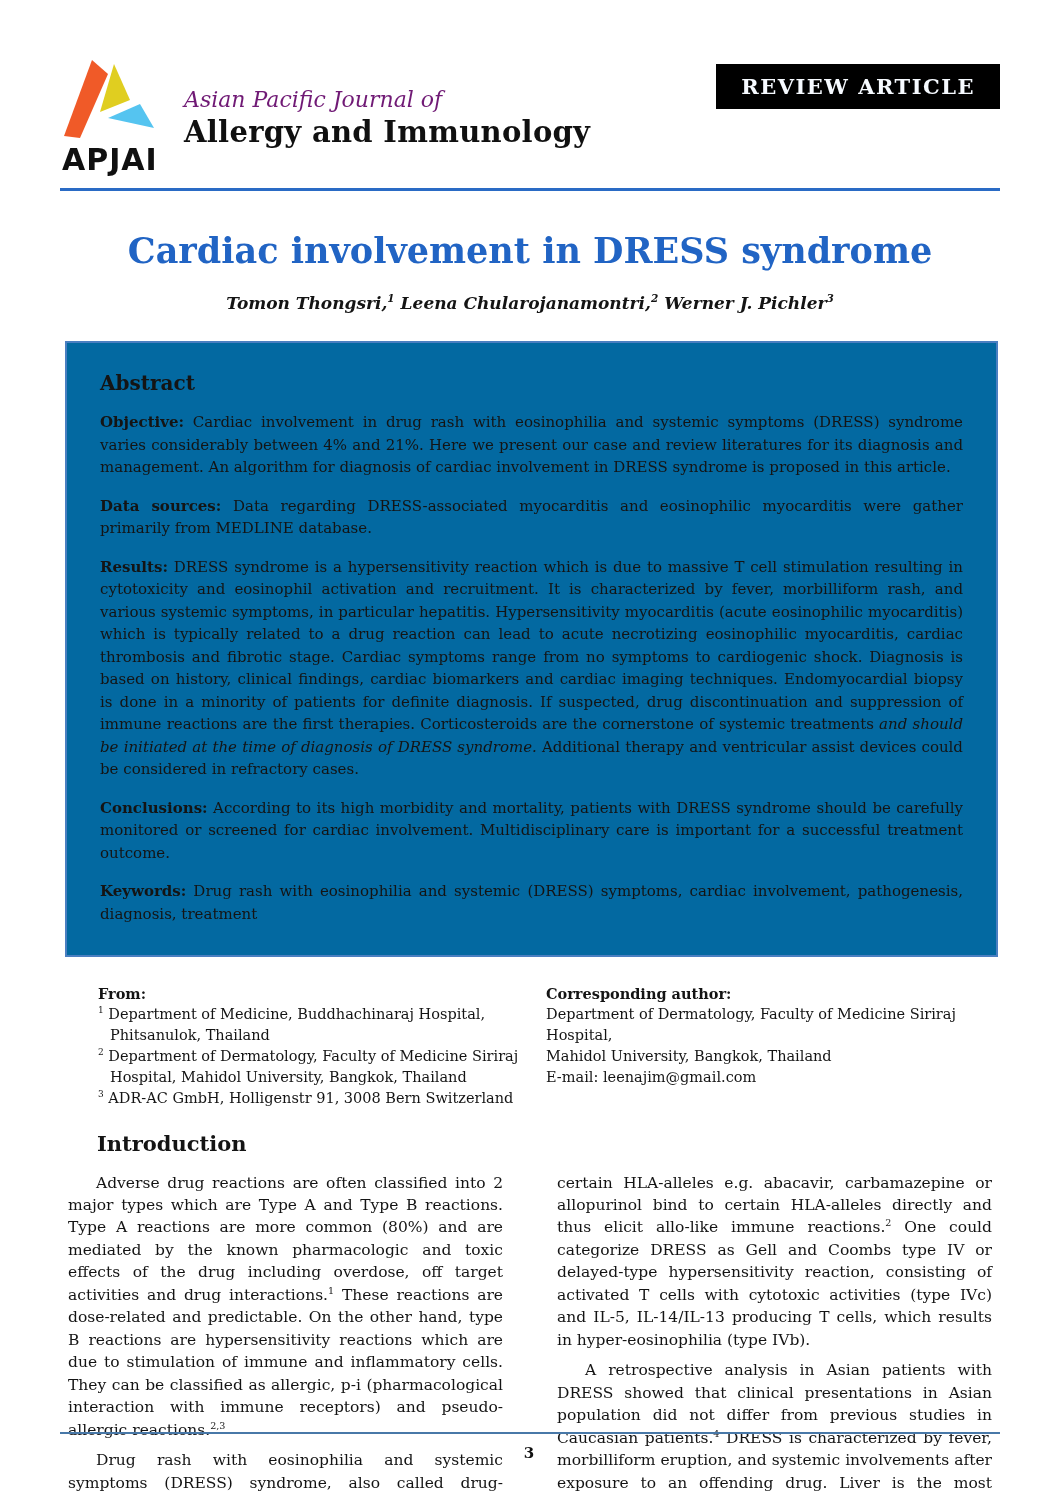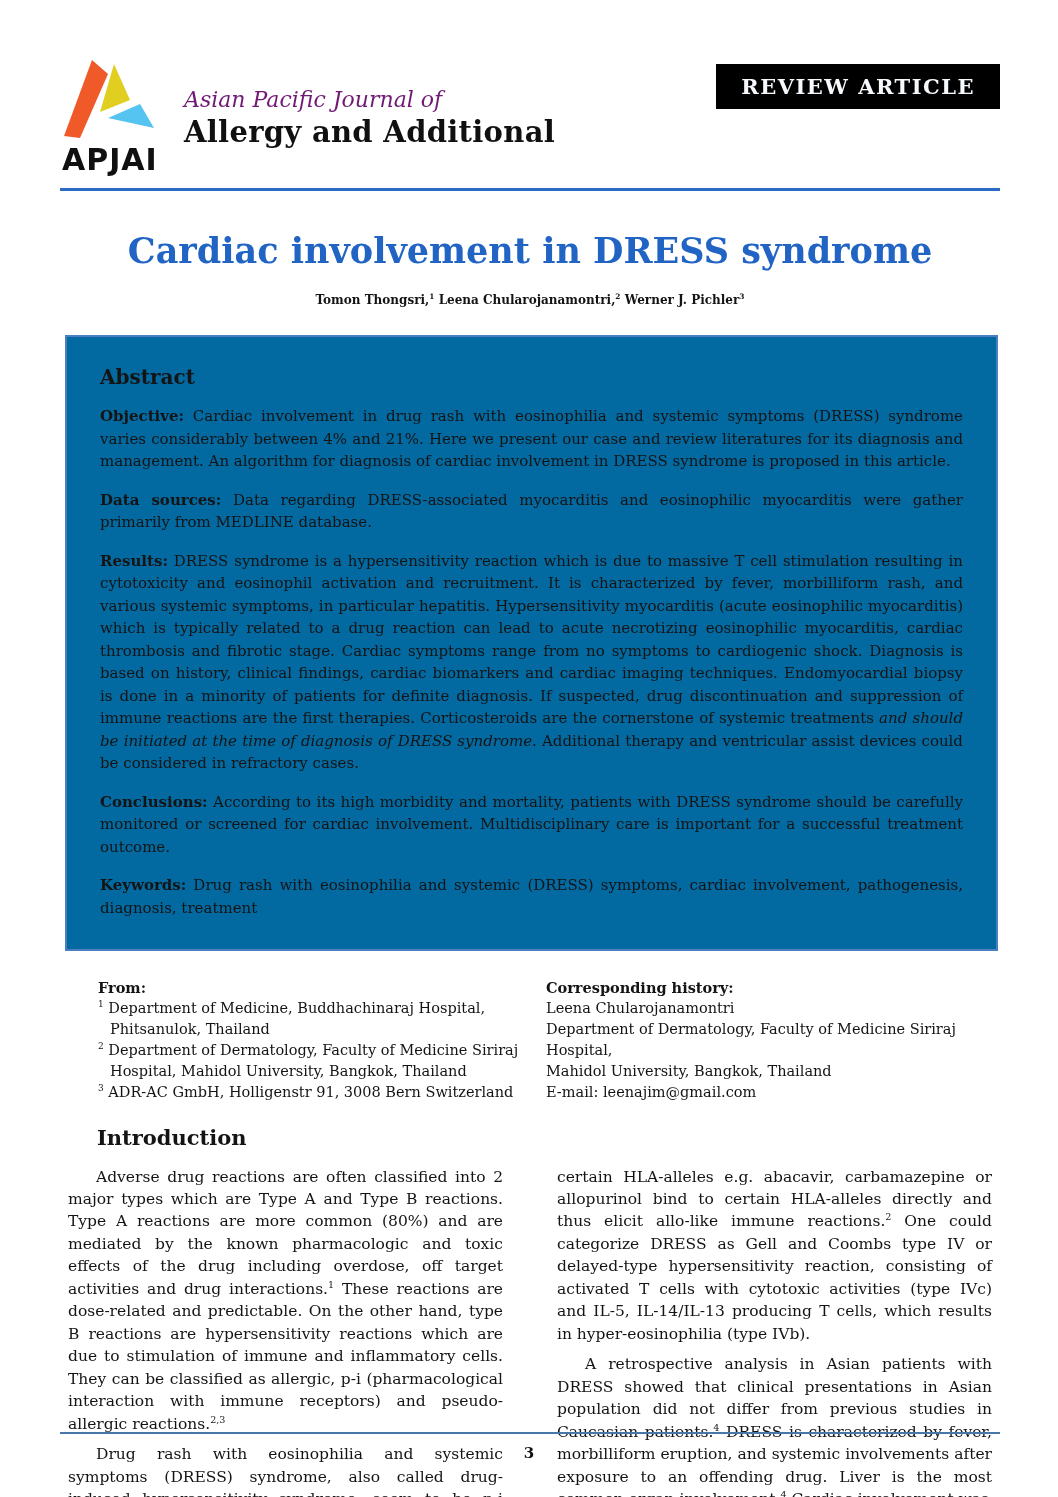--- a/index.html
+++ b/index.html
@@ -30,21 +30,21 @@
   .badge{
     position:absolute;right:0;top:6px;
     background:#000000;color:#F6FAFF;
     font-size:21px;font-weight:700;letter-spacing:1.5px;
     padding:10px 25px;
   }
   .header-rule{height:3px;background:#2A6BC5;}
 
   
   .title{margin-top:40px;text-align:center;font-size:35px;font-weight:700;color:#2164C4;line-height:1.15;}
-  .authors{margin-top:22px;text-align:center;font-weight:600;font-size:12px;color:#141414;}
+  .authors{margin-top:22px;text-align:center;font-style:italic;font-weight:600;font-size:17px;color:#141414;}
 
   
   .abstract-box{
     margin:28px 0 0 5px;width:933px;box-sizing:border-box;
     background:#0369a1;border:2px solid #4A7FC1;
     padding:28px 33px 30px 33px;
   }
   .abstract-heading{font-size:20px;font-weight:700;margin:0;}
   .abstract-box p{margin:16px 0 0 0;font-size:15px;line-height:1.5;text-align:justify;}
   .lead{font-weight:700;}
@@ -79,21 +79,21 @@
     <div class="logo">
       <svg width="104" height="84" viewBox="0 0 104 84" aria-hidden="true">
         <polygon points="2,78 30,2 46,16 18,80" fill="#F05A28"></polygon>
         <polygon points="52,6 68,42 38,54" fill="#E0CE20"></polygon>
         <polygon points="46,60 78,46 92,70" fill="#55C4F0"></polygon>
       </svg>
       <div class="logo-wordmark">APJAI</div>
     </div>
     <div class="journal-name">
       <div class="jn1">Asian Pacific Journal of</div>
-      <div class="jn2">Allergy and Additional</div>
+      <div class="jn2">Allergy and Immunology</div>
     </div>
     <div class="badge">REVIEW ARTICLE</div>
   </div>
   <div class="header-rule"></div>
 
   <div class="title">Cardiac involvement in DRESS syndrome</div>
   <div class="authors"><span>Tomon Thongsri,</span><sup>1</sup><span> Leena Chularojanamontri,</span><sup>2</sup><span> Werner J. Pichler</span><sup>3</sup></div>
 
   <div class="abstract-box">
     <div class="abstract-heading">Abstract</div>
@@ -105,22 +105,21 @@
   </div>
 
   <div class="info-row">
     <div class="from-block">
       <div class="info-label">From:</div>
       <div class="affil"><sup>1</sup><span> Department of Medicine, Buddhachinaraj Hospital, Phitsanulok, Thailand</span></div>
       <div class="affil"><sup>2</sup><span> Department of Dermatology, Faculty of Medicine Siriraj Hospital, Mahidol University, Bangkok, Thailand</span></div>
       <div class="affil"><sup>3</sup><span> ADR-AC GmbH, Holligenstr 91, 3008 Bern Switzerland</span></div>
     </div>
     <div class="corr-block">
-      <div class="info-label">Corresponding history:</div>
-      <div>Leena Chularojanamontri</div>
+      <div class="info-label">Corresponding author:</div>
       <div>Department of Dermatology, Faculty of Medicine Siriraj Hospital,</div>
       <div>Mahidol University, Bangkok, Thailand</div>
       <div>E-mail: leenajim@gmail.com</div>
     </div>
   </div>
 
   <div class="intro">
     <div class="intro-heading">Introduction</div>
     <div class="columns">
       <div class="col">

